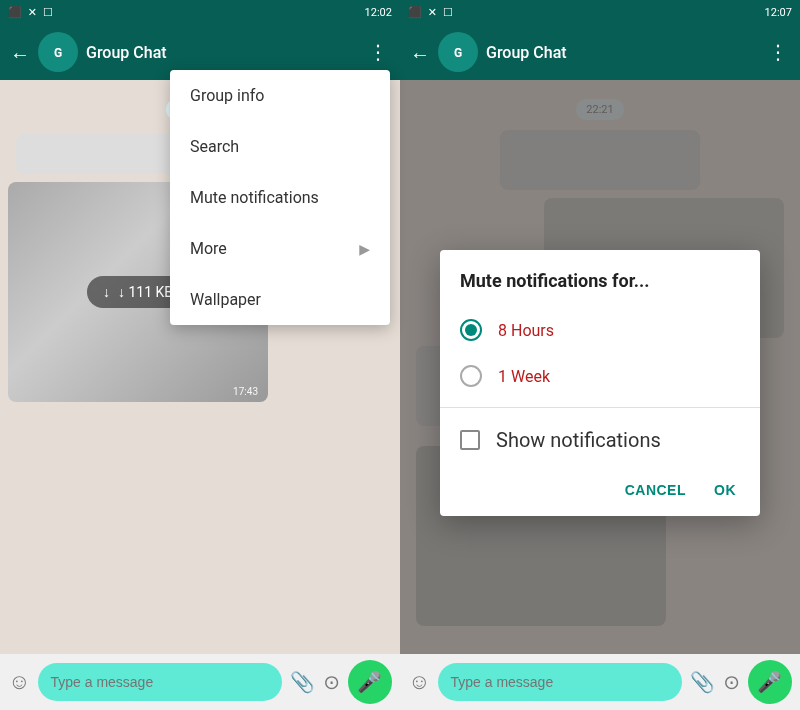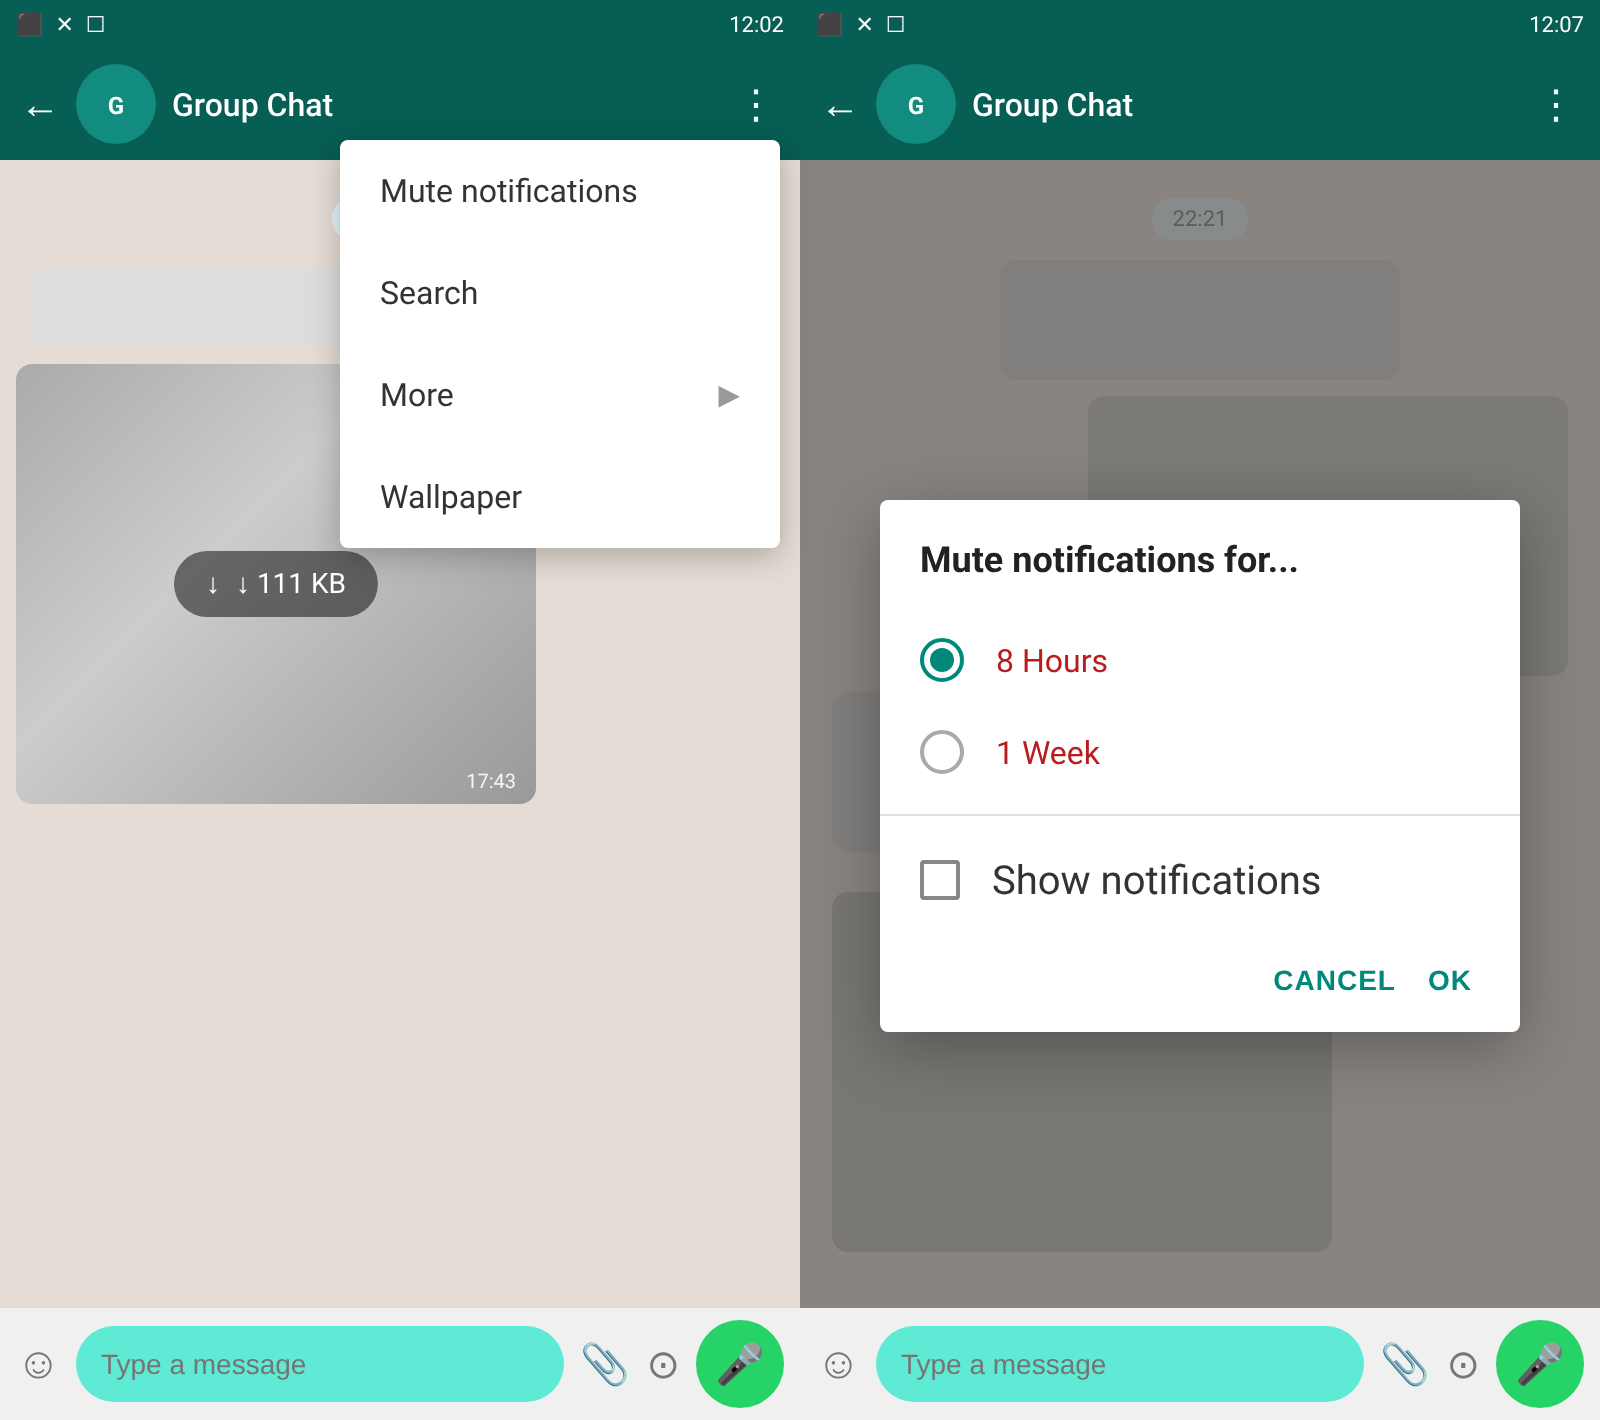--- a/index.html
+++ b/index.html
@@ -280,21 +280,21 @@
     }
     .checkbox-label {
       font-size: 20px;
       color: #333;
     }
 
     .dialog-actions {
       display: flex;
       justify-content: flex-end;
       padding: 12px 16px;
-      gap: 0;
+      gap: 12px;
     }
     .dialog-btn {
       font-size: 14px;
       font-weight: 600;
       color: #00897b;
       text-transform: uppercase;
       cursor: pointer;
       padding: 6px 8px;
       border: none;
       background: none;
@@ -338,24 +338,27 @@
     </div>
     <div class="chat-header-info">
       <div class="chat-header-name">Group Chat</div>
     </div>
 
     <div style="position:relative;">
       <span class="three-dot">⋮</span>
       
       <div class="context-menu">
         <div class="context-menu-item">
-          <span>Mute notifications</span>
+          <span>Group info</span>
         </div>
         <div class="context-menu-item">
           <span>Search</span>
+        </div>
+        <div class="context-menu-item">
+          <span>Mute notifications</span>
         </div>
         <div class="context-menu-item">
           <span>More</span>
           <span class="context-menu-arrow">▶</span>
         </div>
         <div class="context-menu-item">
           <span>Wallpaper</span>
         </div>
       </div>
     </div>

